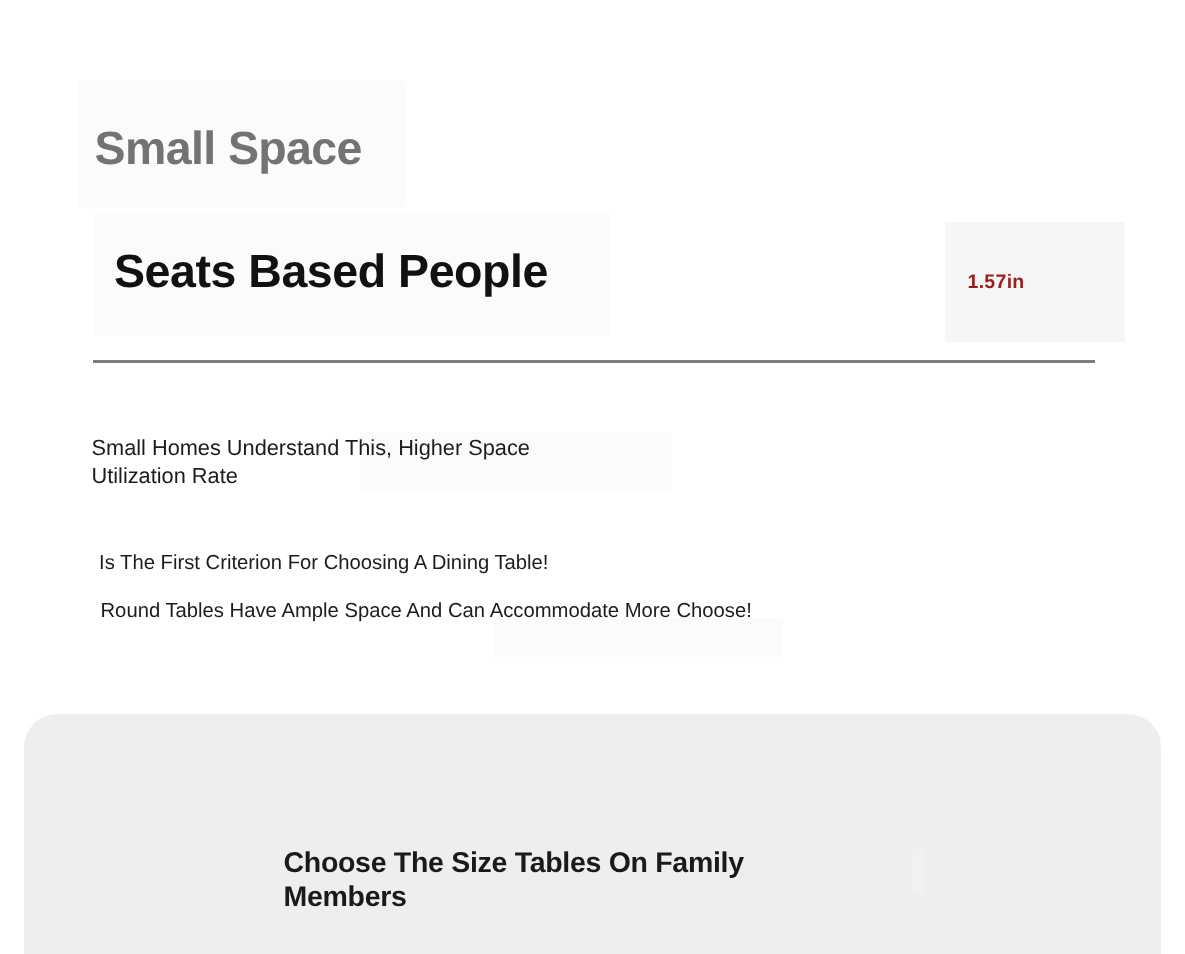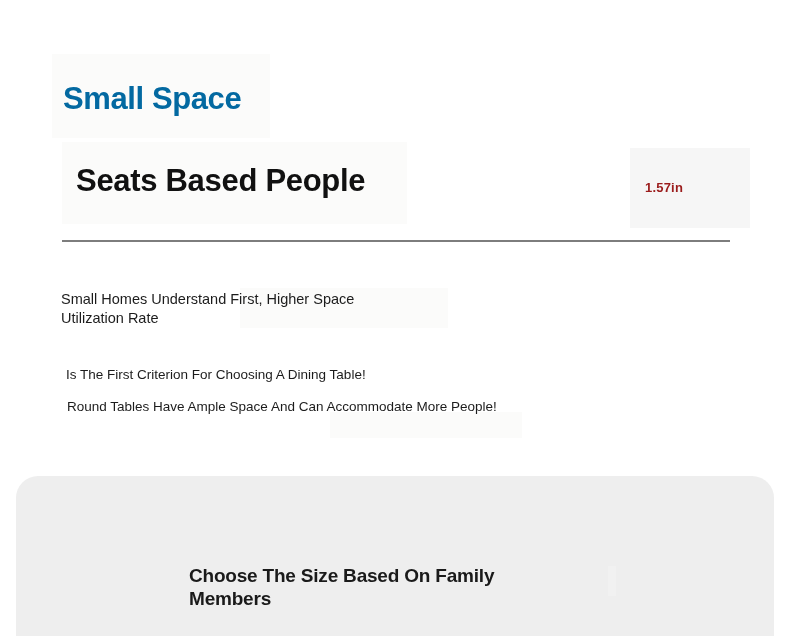--- a/index.html
+++ b/index.html
@@ -35,21 +35,21 @@
   .ghost-5 { left: 330px; top: 412px; width: 192px; height: 26px; }
   .ghost-6 { left: 608px; top: 566px; width: 8px;   height: 30px; background: #f1f1f1; }
 
   
   .heading-primary {
     position: absolute;
     left: 63px;
     top: 78px;
     font-size: 31px;
     font-weight: bold;
-    color: #0369a1;
+    color: #737373;
     letter-spacing: -0.4px;
     line-height: 42px;
     white-space: nowrap;
   }
   .heading-secondary {
     position: absolute;
     left: 76px;
     top: 160px;
     font-size: 31px;
     font-weight: bold;
@@ -146,25 +146,25 @@
   <div class="ghost ghost-5"></div>
 
   <div class="heading-primary">Small Space</div>
 
   <div class="heading-secondary">Seats Based People</div>
 
   <div class="measure-label">1.57in</div>
 
   <div class="divider"></div>
 
-  <div class="copy-block">Small Homes Understand First, Higher Space Utilization Rate</div>
+  <div class="copy-block">Small Homes Understand This, Higher Space Utilization Rate</div>
 
   <div class="copy-line-2">Is The First Criterion For Choosing A Dining Table!</div>
 
-  <div class="copy-line-3">Round Tables Have Ample Space And Can Accommodate More People!</div>
+  <div class="copy-line-3">Round Tables Have Ample Space And Can Accommodate More Choose!</div>
 
   <div class="card">
     <div class="ghost ghost-6" style="left:592px; top:90px;"></div>
   </div>
 
-  <div class="card-heading">Choose The Size Based On Family Members</div>
+  <div class="card-heading">Choose The Size Tables On Family Members</div>
 
 </div>
 
 </body></html>

